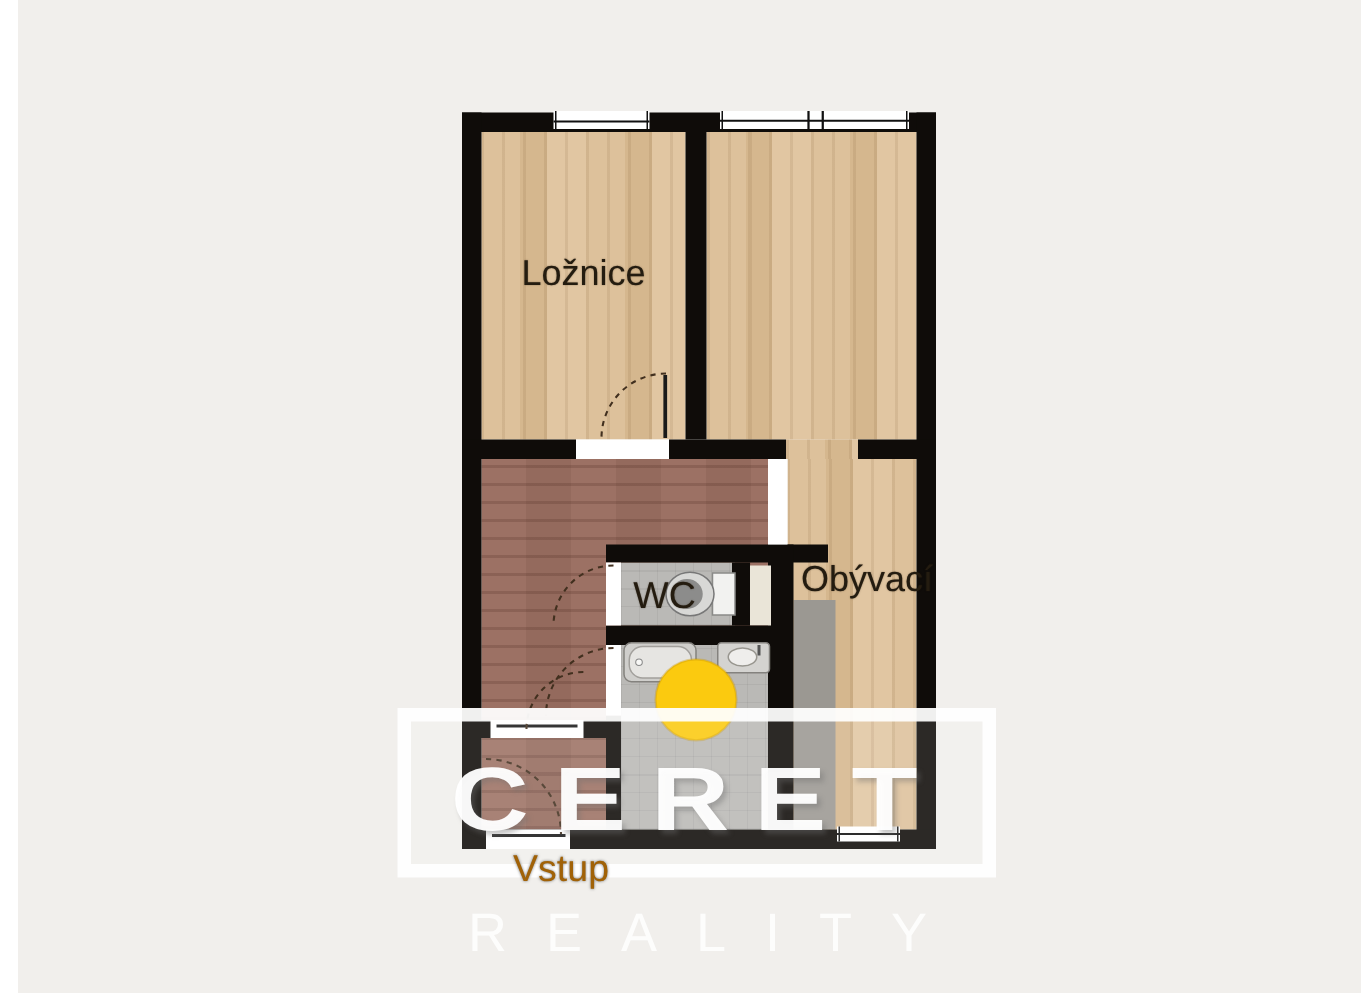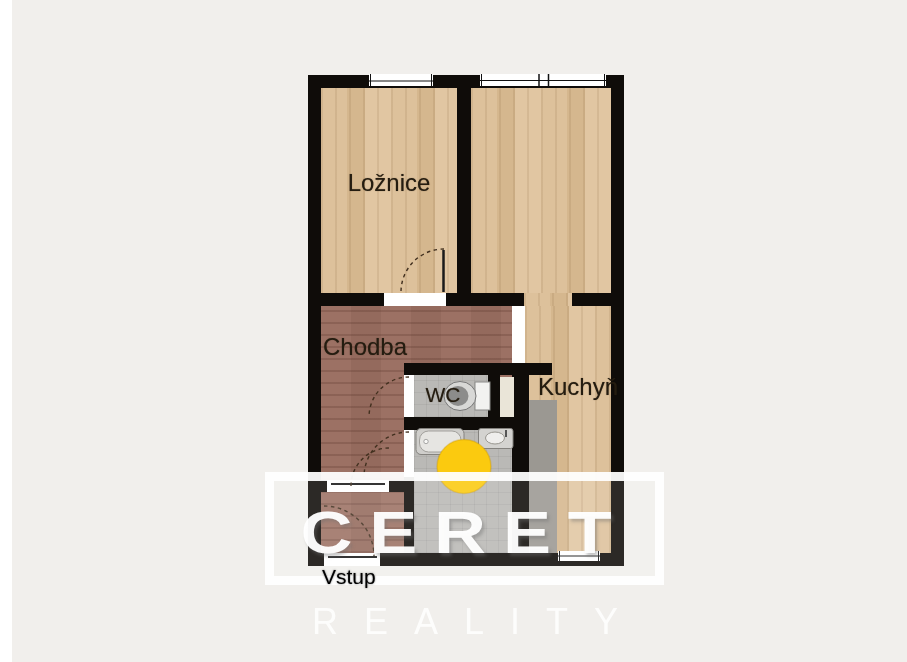--- a/index.html
+++ b/index.html
@@ -43,21 +43,21 @@
     font-size:60px;font-weight:bold;letter-spacing:14px;
     text-align:center;transform:scaleX(1.2);
     text-shadow:2px 3px 3px rgba(110,110,110,.40);
   }
   #wm-sub{
     color:rgba(255,255,255,.85);
     font-size:36px;letter-spacing:26px;padding-left:26px;
     text-align:center;
   }
   #label-vstup{
-    color:#000000;font-size:21px;text-align:left;
+    color:#a16207;font-size:25px;text-align:right;
     text-shadow:0 0 2px rgba(80,80,80,.8);
     filter:blur(.4px);
   }
 </style>
 </head>
 <body>
 
 <div id="app">
 
   <div class="wood" style="left:309px;top:88px;width:136px;height:205px;"></div>
@@ -140,23 +140,22 @@
     </g>
     <g>
       <rect x="466.5" y="428.5" width="34.5" height="20" rx="2.5" fill="#d4d3d0" stroke="#84827e"></rect>
       <ellipse cx="483" cy="438" rx="9.5" ry="6" fill="#efeeec" stroke="#98968f"></ellipse>
       <line x1="494" y1="430" x2="494" y2="437" stroke="#555" stroke-width="2"></line>
     </g>
     <circle cx="452" cy="466.5" r="27" style="fill:var(--marker-yellow,#fbca0f)" stroke="rgba(200,150,0,0.35)" stroke-width="1.5"></circle>
   </svg>
 
   <div class="room-label" style="left:309px;top:170px;width:136px;">Ložnice</div>
-  <div class="room-label" style="left:305px;top:334px;width:96px;">Chodba</div>
-  <div class="room-label" style="left:402px;top:383px;width:58px;font-size:21px;">WC</div>
-  <div class="room-label" style="left:516px;top:374px;width:100px;">Kuchyň</div>
+  <div class="room-label" style="left:402px;top:383px;width:58px;font-size:25px;">WC</div>
+  <div class="room-label" style="left:516px;top:374px;width:100px;">Obývací</div>
 
   <div id="wm-frame" style="left:253px;top:472px;width:399px;height:113px;"></div>
   <div id="wm-brand" style="left:253px;top:503px;width:399px;height:60px;line-height:60px;">CERET</div>
   <div id="wm-sub" style="left:238px;top:601px;width:430px;">REALITY</div>
 
   <div id="label-vstup" style="left:310px;top:565px;width:84px;">Vstup</div>
 
 </div>
 
 </body></html>

